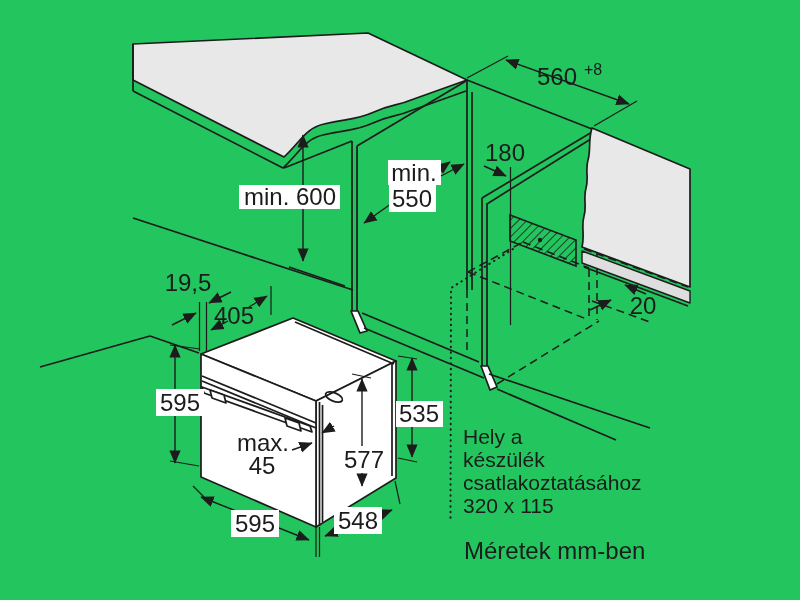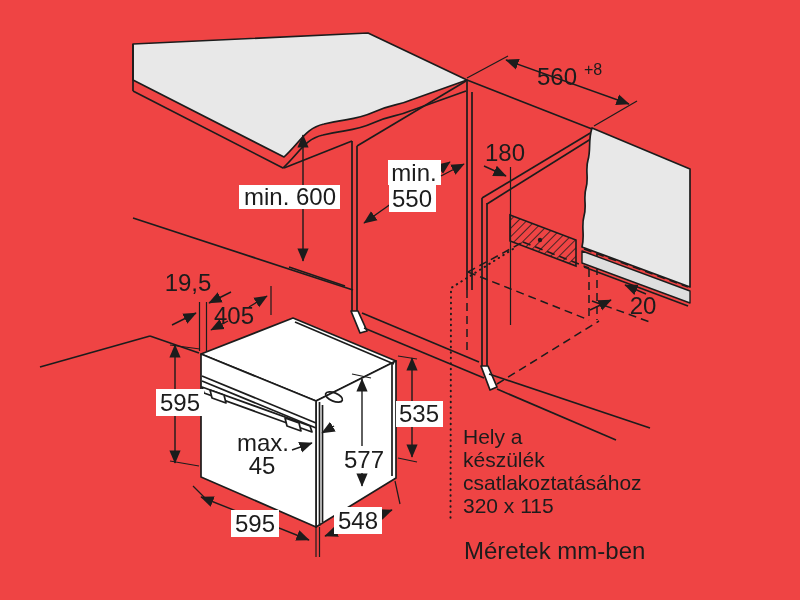--- a/index.html
+++ b/index.html
@@ -1,16 +1,16 @@
 <!DOCTYPE html>
 <html><head>
 <meta charset="utf-8">
 <style>
   html,body{margin:0;padding:0;background:#fff;}
-  #stage{position:relative;width:800px;height:600px;background:#ef4444;overflow:hidden;}
+  #stage{position:relative;width:800px;height:600px;background:#22c55e;overflow:hidden;}
   svg{display:block;}
   text{font-family:"Liberation Sans","DejaVu Sans",sans-serif;fill:#1c1c1c;}
   .obj{stroke:#1c1c1c;stroke-width:1.7;fill:none;stroke-linejoin:round;}
   .objfill{stroke:#1c1c1c;stroke-width:1.7;fill:#ffffff;stroke-linejoin:round;}
   .gray{stroke:#1c1c1c;stroke-width:1.7;fill:#e8e8e8;stroke-linejoin:round;}
   .grayband{stroke:#1c1c1c;stroke-width:1.4;fill:#dedede;stroke-linejoin:round;}
   .dim{stroke:#1c1c1c;stroke-width:1.4;fill:none;}
   .thin{stroke:#1c1c1c;stroke-width:1.2;fill:none;}
   .dash{stroke:#1c1c1c;stroke-width:1.5;fill:none;stroke-dasharray:8 5;}
   .dots{stroke:#1c1c1c;stroke-width:2;fill:none;stroke-dasharray:0.5 5;stroke-linecap:round;}

